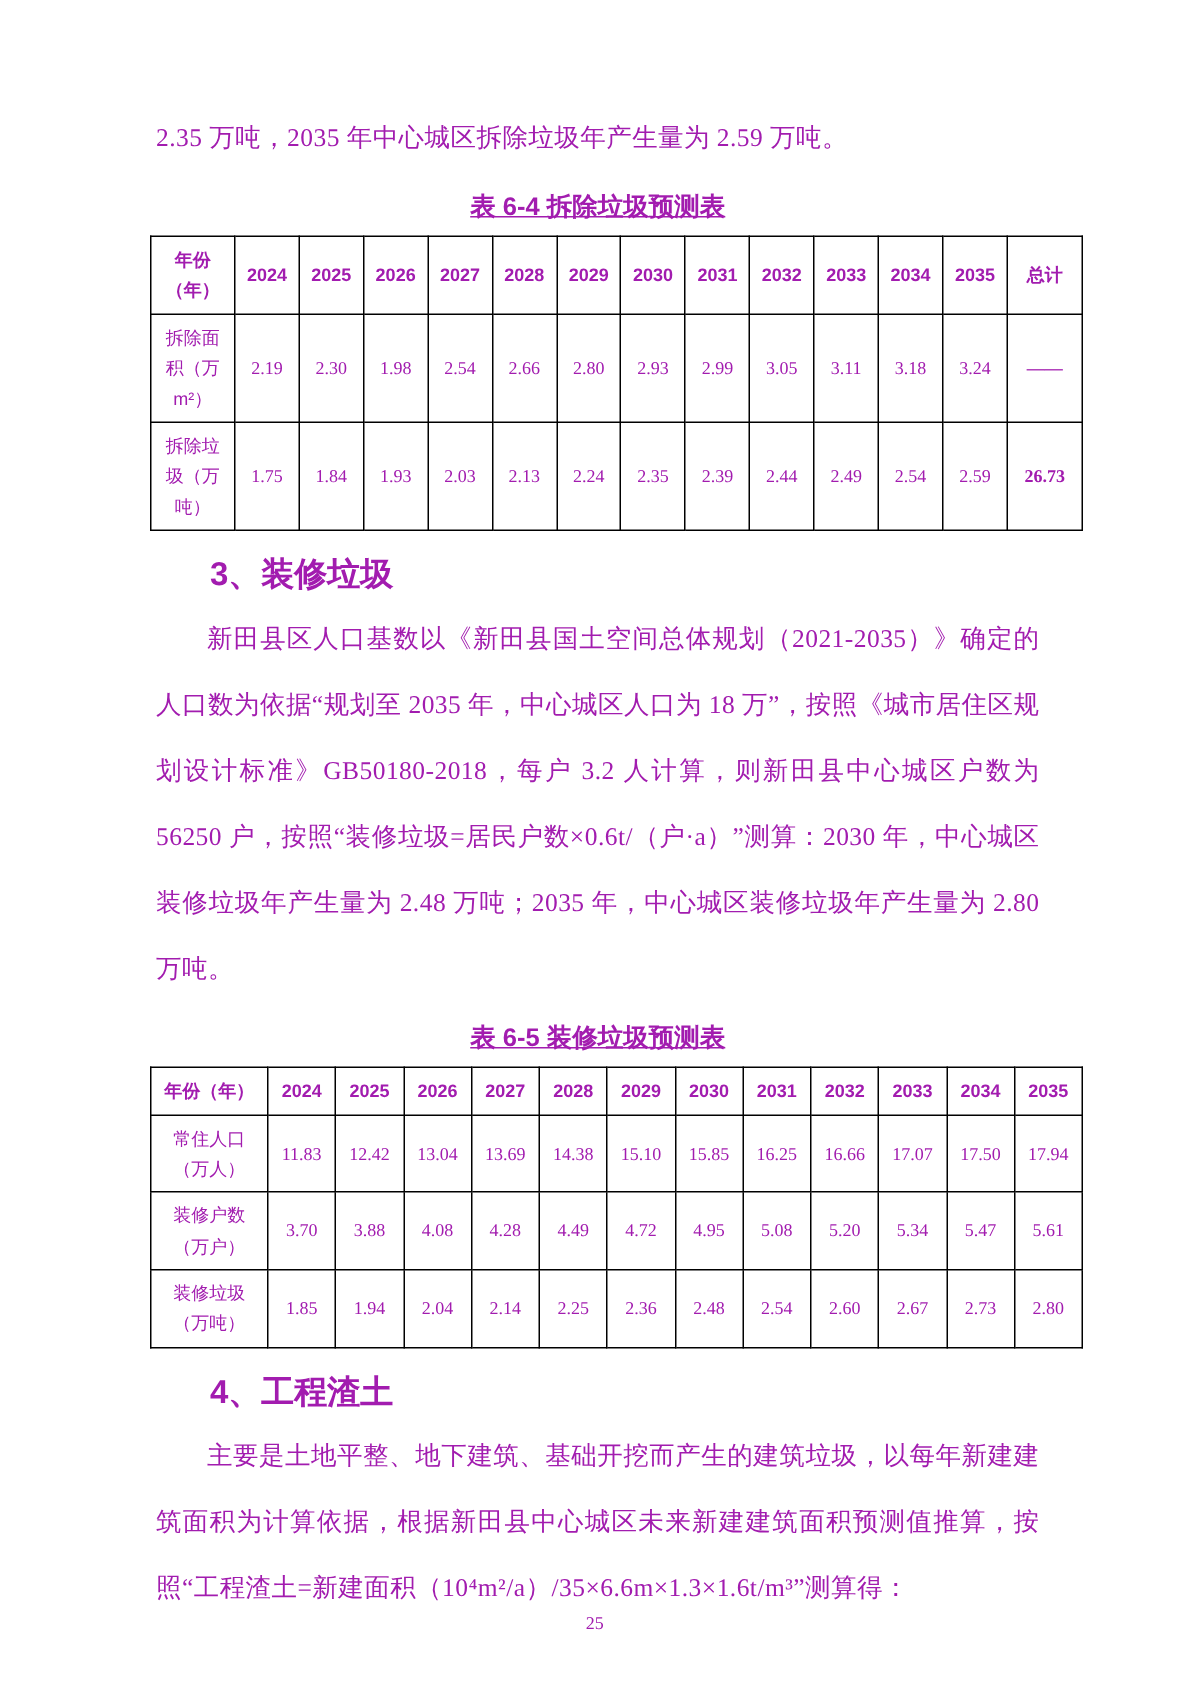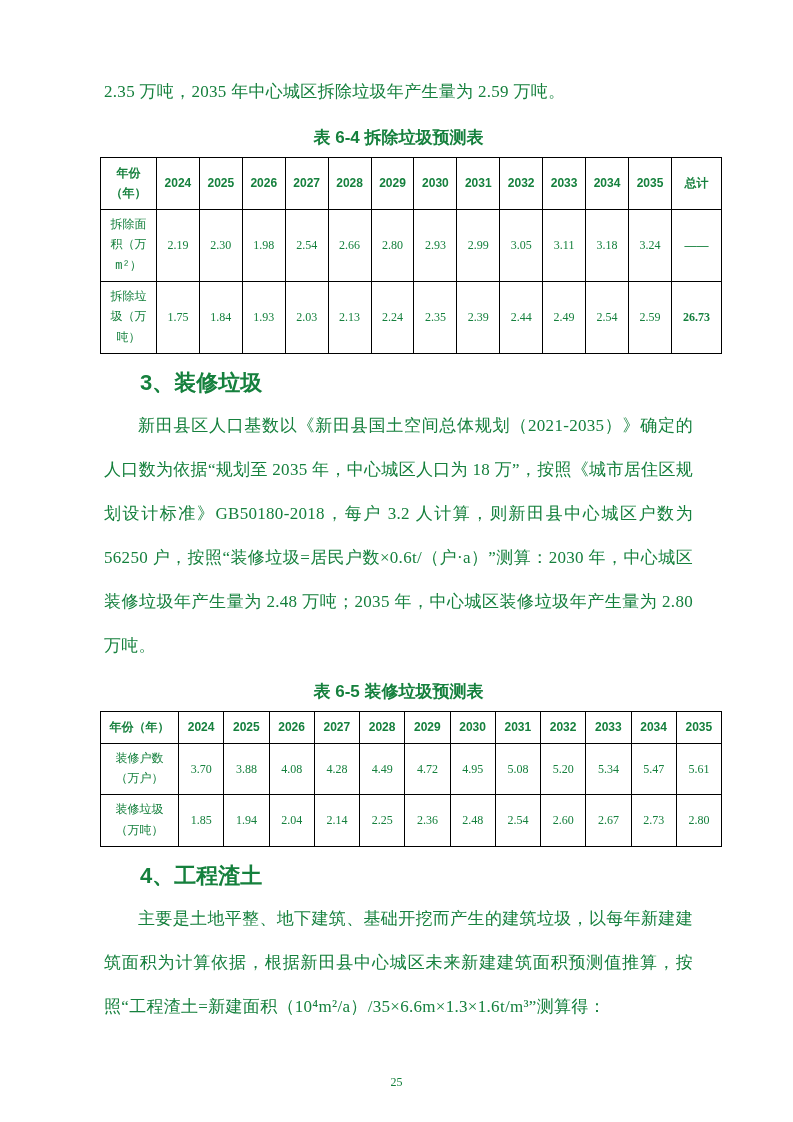--- a/index.html
+++ b/index.html
@@ -7,40 +7,41 @@
     margin: 0;
     padding: 0;
     background: #ffffff;
   }
   .page {
     position: relative;
     width: 793px;
     height: 1122px;
     margin: 0 auto;
     background: #ffffff;
-    color: #15803d;
+    color: #a21caf;
     font-family: "Liberation Serif", "DejaVu Serif", serif;
     padding: 70px 100px 0 104px;
     overflow: hidden;
   }
   .body-text {
     margin: 0;
     font-size: 17px;
     line-height: 44px;
     text-align: justify;
     text-indent: 2em;
     letter-spacing: 0.3px;
   }
   .no-indent { text-indent: 0; }
   .table-caption {
     margin: 12px 0 8px 0;
     font-size: 17px;
     font-weight: bold;
     text-align: center;
     font-family: "Liberation Sans", "DejaVu Sans", sans-serif;
+    text-decoration: underline;
   }
   .section-heading {
     margin: 12px 0 4px 0;
     padding-left: 36px;
     font-size: 22px;
     font-weight: bold;
     line-height: 34px;
     font-family: "Liberation Sans", "DejaVu Sans", sans-serif;
   }
   table.data-table {
@@ -57,21 +58,21 @@
     padding: 5px 1px;
     line-height: 1.7;
     white-space: pre-line;
   }
   .data-table thead th {
     font-weight: bold;
     font-family: "Liberation Sans", "DejaVu Sans", sans-serif;
   }
   .data-table tbody th {
     font-weight: normal;
-    font-family: Liberation Mono, monospace;
+    font-family: Liberation Sans, sans-serif;
   }
   .t64 th:first-child { width: 56px; }
   .t64 thead th:last-child { width: 50px; }
   .t64 tbody td:last-child { font-weight: bold; }
   .t65 th:first-child { width: 78px; }
   .page-number {
     position: absolute;
     bottom: 32px;
     left: 0;
     width: 100%;
@@ -167,20 +168,36 @@
           <th>2030</th>
           <th>2031</th>
           <th>2032</th>
           <th>2033</th>
           <th>2034</th>
           <th>2035</th>
         </tr>
       </thead>
       <tbody>
         <tr>
+          <th>常住人口
+（万人）</th>
+          <td>11.83</td>
+          <td>12.42</td>
+          <td>13.04</td>
+          <td>13.69</td>
+          <td>14.38</td>
+          <td>15.10</td>
+          <td>15.85</td>
+          <td>16.25</td>
+          <td>16.66</td>
+          <td>17.07</td>
+          <td>17.50</td>
+          <td>17.94</td>
+        </tr>
+        <tr>
           <th>装修户数
 （万户）</th>
           <td>3.70</td>
           <td>3.88</td>
           <td>4.08</td>
           <td>4.28</td>
           <td>4.49</td>
           <td>4.72</td>
           <td>4.95</td>
           <td>5.08</td>

